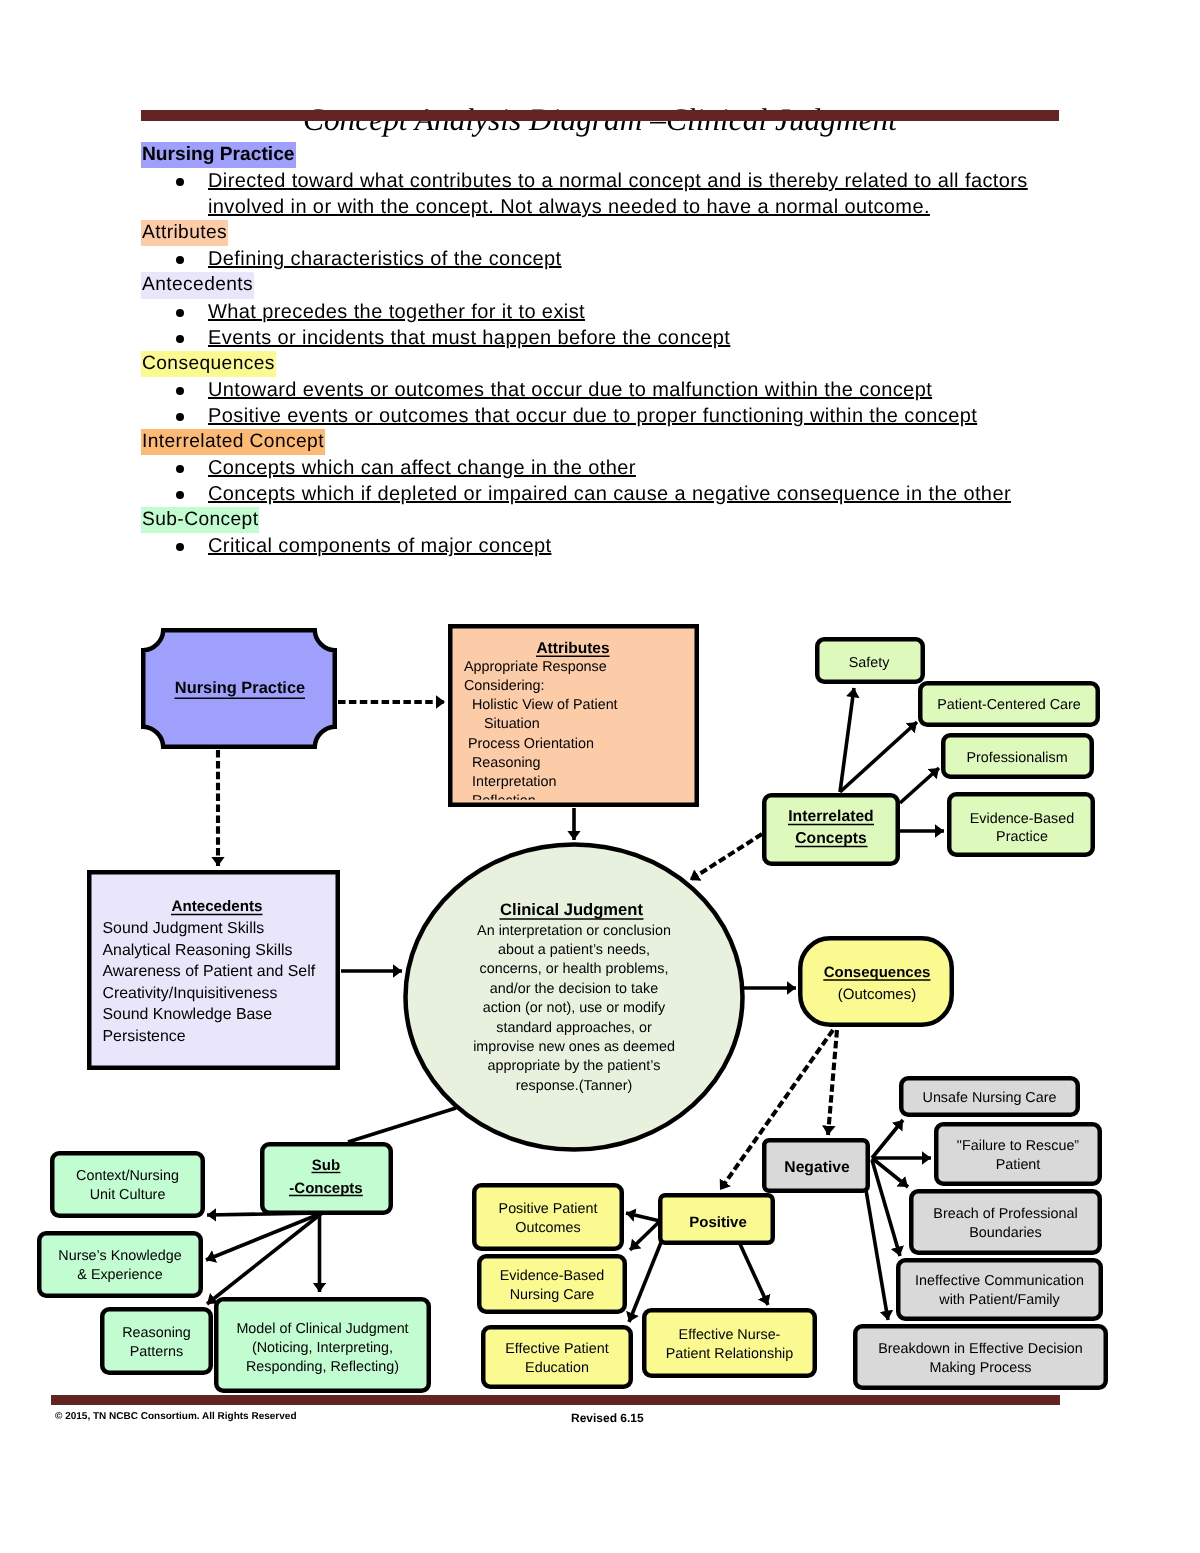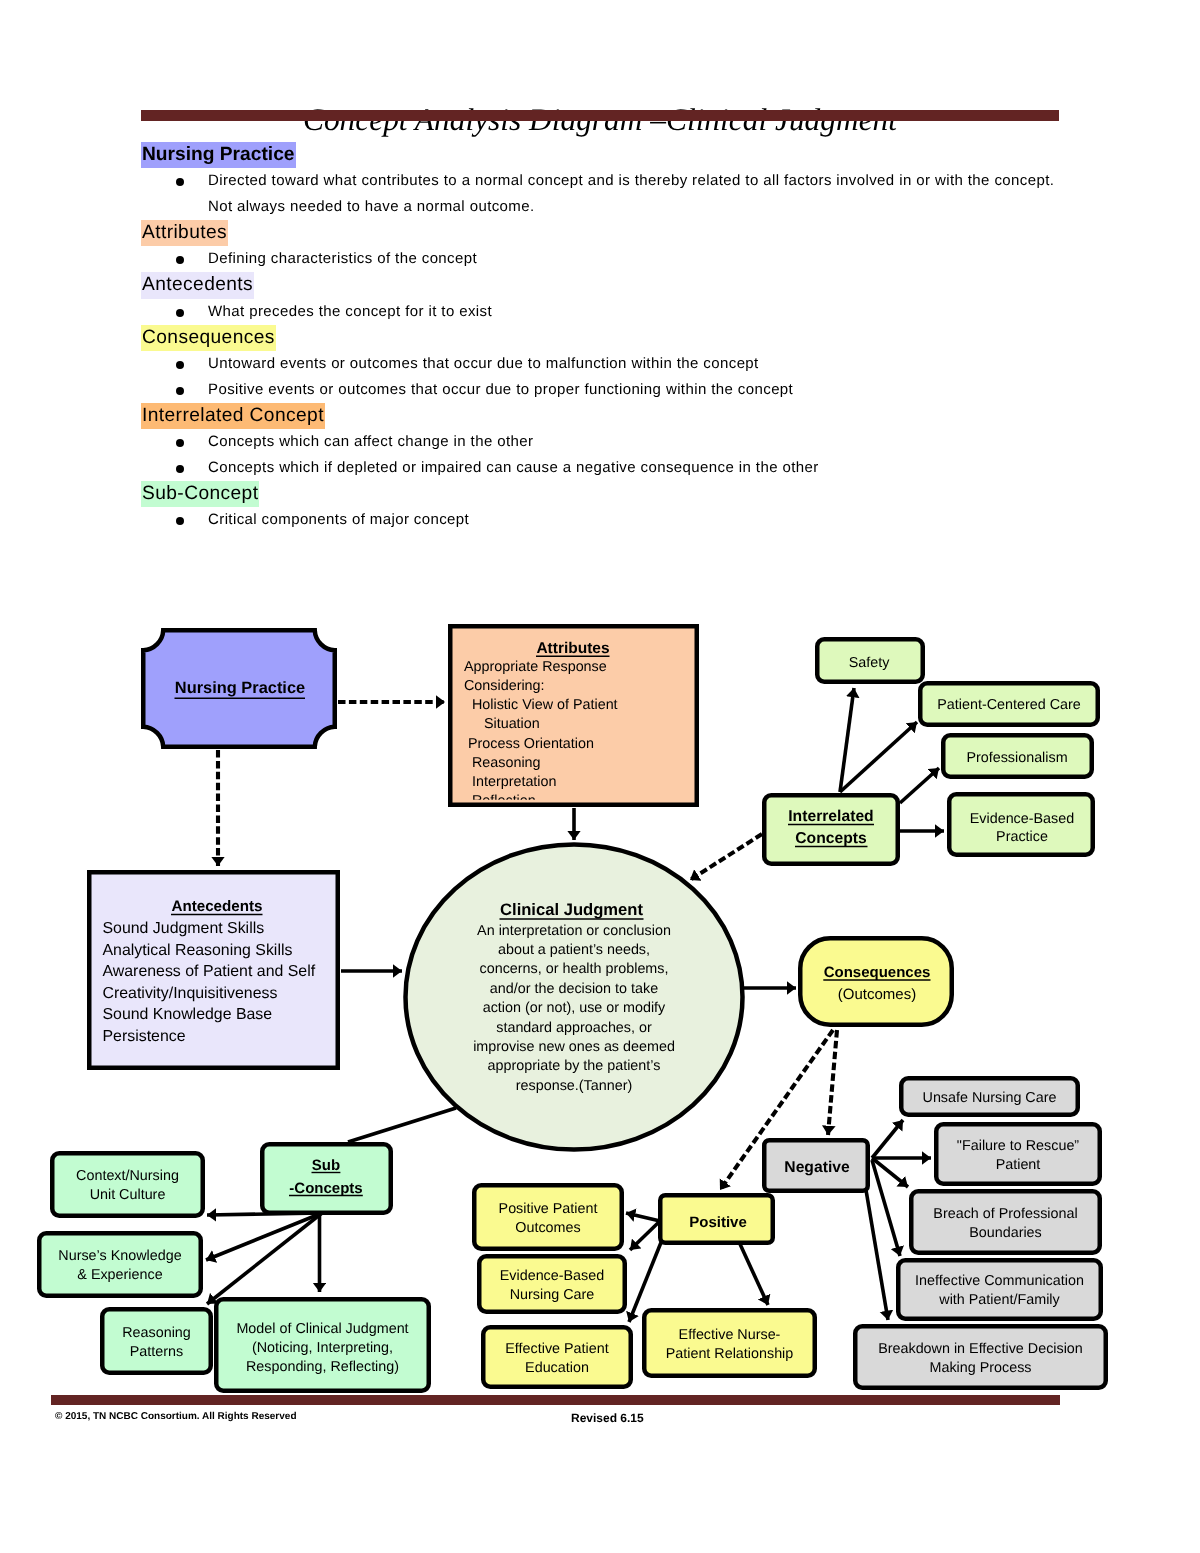--- a/index.html
+++ b/index.html
@@ -7,21 +7,21 @@
 body{width:1200px;height:1553px;font-family:"Liberation Sans",sans-serif;overflow:hidden;position:relative;}
 .page{position:absolute;left:0;top:0;width:1200px;height:1553px;background:#fff;}
 .title{position:absolute;left:0;top:71px;width:1200px;text-align:center;
   font-family:"Liberation Serif",serif;font-style:italic;font-size:31.4px;color:#000;margin-top:31px;}
 .hrule-top{position:absolute;left:141px;top:110px;width:918px;height:11px;background:#632423;}
 .hrule-bot{position:absolute;left:51px;top:1395px;width:1009px;height:10px;background:#632423;}
 .outline{position:absolute;left:141px;top:142px;width:920px;}
 .h{display:inline-block;font-size:19.2px;letter-spacing:.4px;color:#000;line-height:26.1px;padding:0 1px;}
 .h.b{font-weight:bold;letter-spacing:0;}
 .hrow{height:26.1px;}
-.bul{position:relative;padding-left:67px;font-size:15px;letter-spacing:.4px;line-height:26.1px;color:#000;}
+.bul{position:relative;padding-left:67px;font-size:20px;letter-spacing:.4px;line-height:26.1px;color:#000;text-decoration:underline;}
 .bul:before{content:"";position:absolute;left:35px;top:10px;width:8px;height:8px;border-radius:50%;background:#000;}
 .footer-left{position:absolute;left:55px;top:1411px;font-size:10px;color:#000;font-weight:bold;}
 .footer-right{position:absolute;left:571px;top:1411px;font-size:12px;color:#000;font-weight:bold;}
 svg.diagram{position:absolute;left:0;top:0;width:1200px;height:1553px;}
 svg.diagram text{font-family:"Liberation Sans",sans-serif;fill:#000;font-size:14.35px;}
 svg.diagram .nd{stroke:#000;stroke-width:4.5px;}
 svg.diagram .ln{stroke:#000;stroke-width:3.6px;fill:none;}
 svg.diagram .dln{stroke:#000;stroke-width:4.1px;fill:none;stroke-dasharray:7.5 3.4;}
 svg.diagram .ttl{font-weight:bold;}
 </style>
@@ -30,21 +30,22 @@
 
 <div class="page">
   <div class="title">Concept Analysis Diagram –Clinical Judgment</div>
   <div class="hrule-top"></div>
   <div class="outline">
     <div class="hrow"><span class="h b" style="background:#9fa0fc">Nursing Practice</span></div>
     <div class="bul">Directed toward what contributes to a normal concept and is thereby related to all factors involved in or with the concept. Not always needed to have a normal outcome.</div>
     <div class="hrow"><span class="h" style="background:#fccca8">Attributes</span></div>
     <div class="bul">Defining characteristics of the concept</div>
     <div class="hrow"><span class="h" style="background:#e9e6fb">Antecedents</span></div>
-    <div class="bul">What precedes the concept for it to exist</div>
+    <div class="bul">What precedes the together for it to exist</div>
+    <div class="bul">Events or incidents that must happen before the concept</div>
     <div class="hrow"><span class="h" style="background:#fafa90">Consequences</span></div>
     <div class="bul">Untoward events or outcomes that occur due to malfunction within the concept</div>
     <div class="bul">Positive events or outcomes that occur due to proper functioning within the concept</div>
     <div class="hrow"><span class="h" style="background:#fdba74">Interrelated Concept</span></div>
     <div class="bul">Concepts which can affect change in the other</div>
     <div class="bul">Concepts which if depleted or impaired can cause a negative consequence in the other</div>
     <div class="hrow"><span class="h" style="background:#c2fcd1">Sub-Concept</span></div>
     <div class="bul">Critical components of major concept</div>
   </div>
 <svg class="diagram" viewBox="0 0 1200 1553" width="1200" height="1553">

